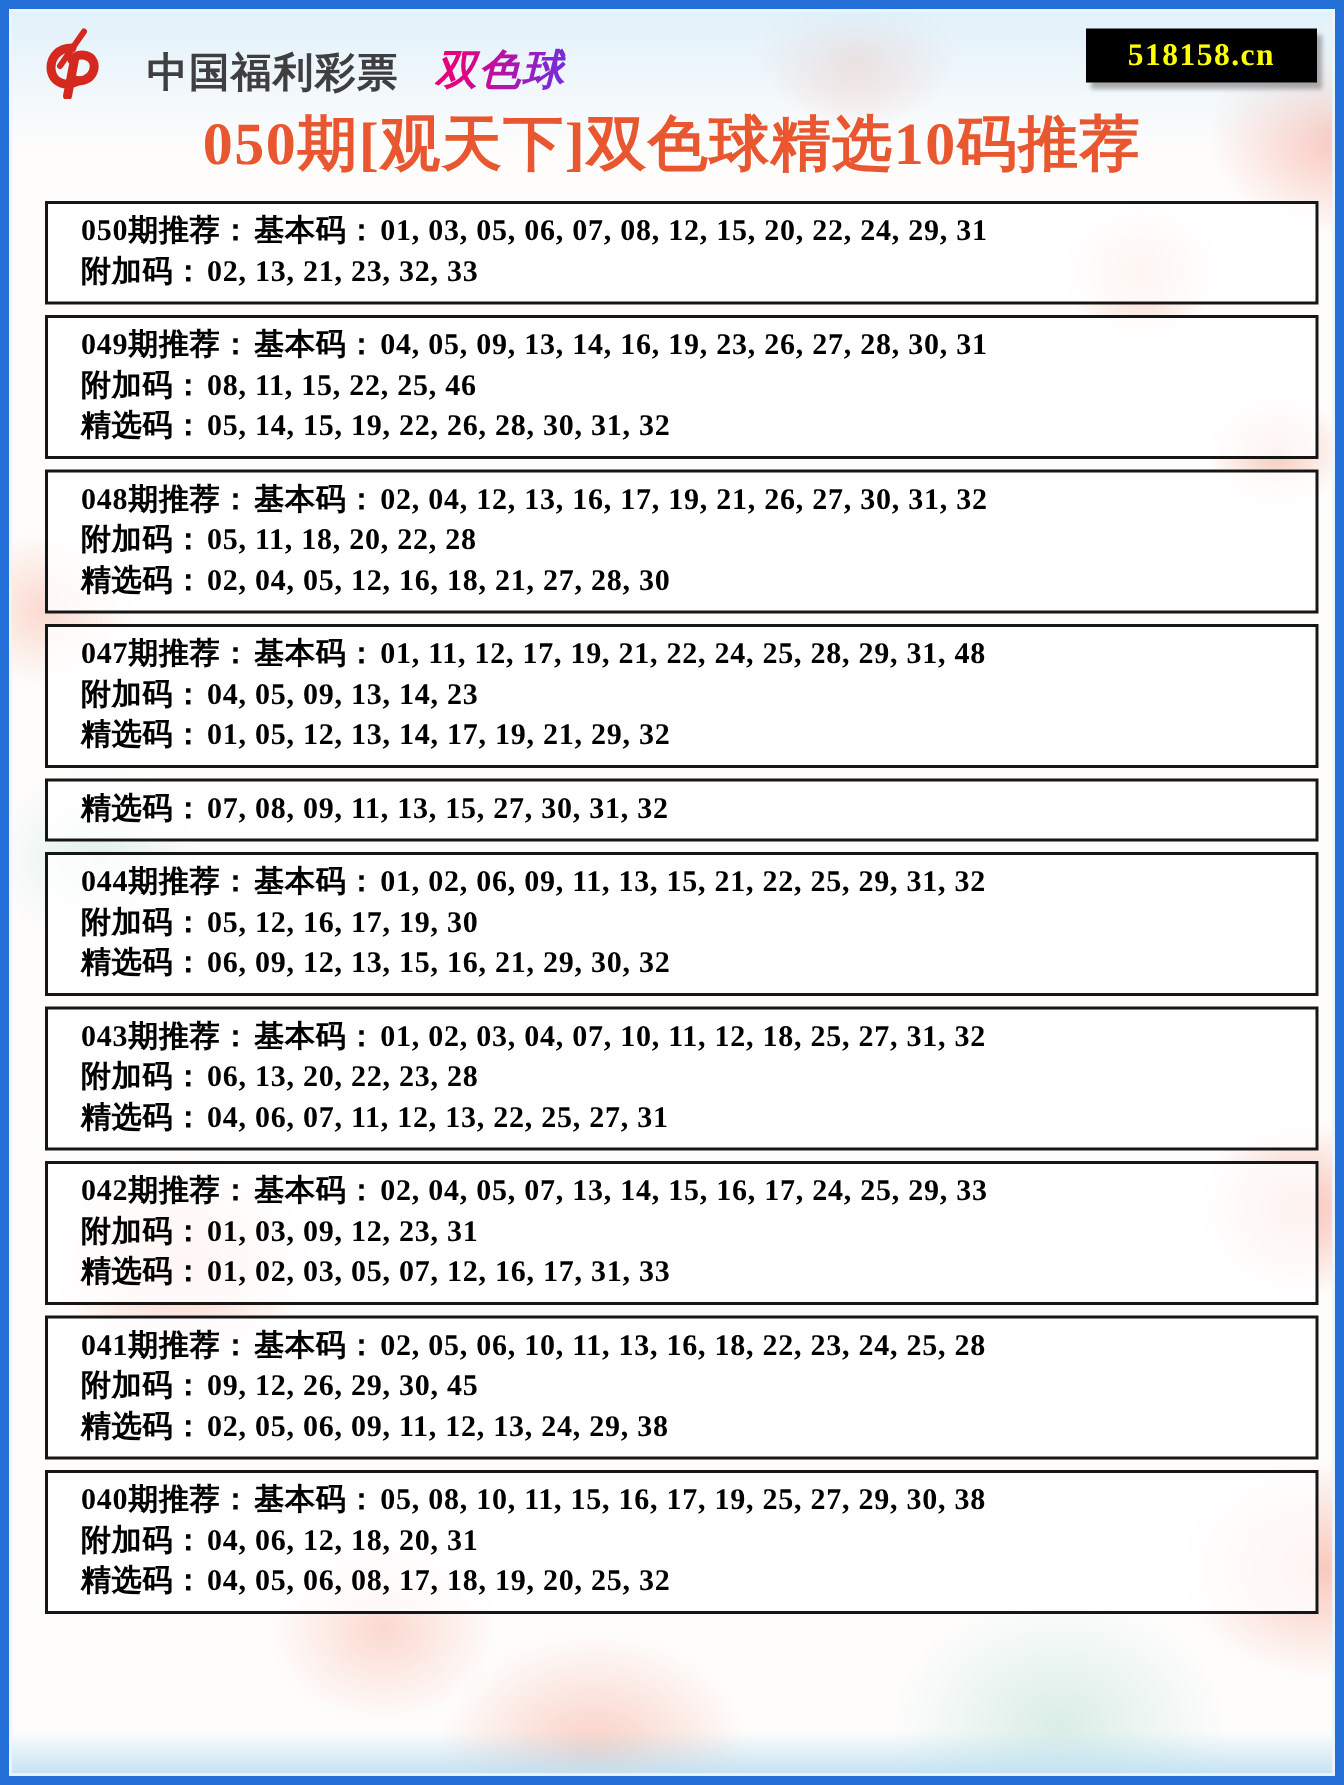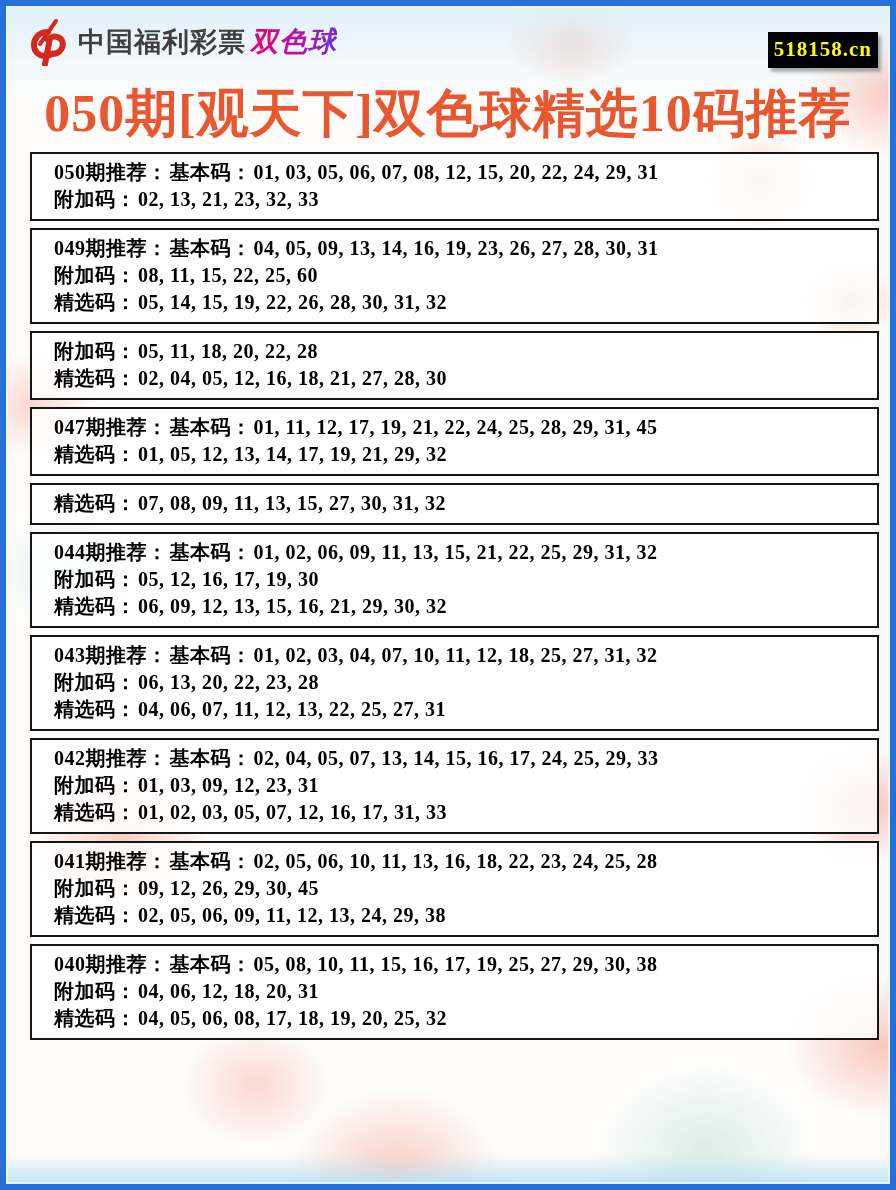--- a/index.html
+++ b/index.html
@@ -29,48 +29,48 @@
       radial-gradient(150px 120px at 390px 1165px, rgba(240,130,100,.38), transparent 70%),
       radial-gradient(160px 125px at 700px 1145px, rgba(188,224,214,.55), transparent 70%),
       radial-gradient(135px 105px at 875px 1040px, rgba(242,130,100,.42), transparent 70%),
       radial-gradient(110px 90px at 250px 1080px, rgba(246,150,125,.35), transparent 70%),
       #fefdfc;
   }
   .header {
     display: flex; justify-content: space-between; align-items: flex-start;
     padding: 12px 12px 0 20px; height: 58px;
   }
-  .logo { display: flex; align-items: center; gap: 4px; }
+  .logo { display: flex; align-items: flex-end; gap: 24px; }
   .logo-mark { width: 48px; height: 48px; flex: 0 0 auto; }
   .logo-cn {
     font-family: "Liberation Sans", "DejaVu Sans", sans-serif;
     font-weight: bold; font-size: 27px; color: #3f3f41; letter-spacing: 1px;
   }
   .logo-brand {
     font-family: "Liberation Sans", "DejaVu Sans", sans-serif;
     font-weight: bold; font-style: italic; font-size: 28px; letter-spacing: 1px;
     background: linear-gradient(100deg, #e6007e 20%, #7b2bd6 90%);
     -webkit-background-clip: text; background-clip: text;
     color: transparent;
     text-decoration: underline;
   }
   .domain-badge {
-    margin-top: 14px;
+    margin-top: 1px;
     background: #000; color: #ffff00;
     font-family: "Liberation Serif", "DejaVu Serif", serif;
     font-weight: bold; font-size: 21px; letter-spacing: 1px;
-    padding: 5px 6px 6px;
+    padding: 5px 28px 6px;
     box-shadow: 3px 4px 3px rgba(110,110,110,.55);
   }
   .title {
     text-align: center;
     color: #e8572f;
-    font-weight: bold; font-size: 52px; line-height: 44px;
+    font-weight: bold; font-size: 40px; line-height: 44px;
     letter-spacing: 1px;
-    margin: 28px 0 16px;
+    margin: 10px 0 16px;
   }
   .blocks { padding: 0 11px 0 24px; }
   .block {
     background: rgba(255,255,255,.8);
     border: 2px solid #161616;
     margin-bottom: 7px;
     padding: 5px 10px 6px 22px;
   }
   .line {
     font-weight: bold; font-size: 20px; line-height: 27px;
@@ -111,39 +111,45 @@
     <div class="line">
       <span class="lbl">附加码：</span><span class="nums">02, 13, 21, 23, 32, 33</span>
     </div>
   </div>
 
   <div class="block">
     <div class="line">
       <span class="lbl">049期推荐：</span><span class="lbl">基本码：</span><span class="nums">04, 05, 09, 13, 14, 16, 19, 23, 26, 27, 28, 30, 31</span>
     </div>
     <div class="line">
-      <span class="lbl">附加码：</span><span class="nums">08, 11, 15, 22, 25, 60</span>
+      <span class="lbl">附加码：</span><span class="nums">08, 11, 15, 22, 25, 46</span>
     </div>
     <div class="line">
       <span class="lbl">精选码：</span><span class="nums">05, 14, 15, 19, 22, 26, 28, 30, 31, 32</span>
     </div>
   </div>
 
   <div class="block">
     <div class="line">
+      <span class="lbl">048期推荐：</span><span class="lbl">基本码：</span><span class="nums">02, 04, 12, 13, 16, 17, 19, 21, 26, 27, 30, 31, 32</span>
+    </div>
+    <div class="line">
       <span class="lbl">附加码：</span><span class="nums">05, 11, 18, 20, 22, 28</span>
     </div>
     <div class="line">
       <span class="lbl">精选码：</span><span class="nums">02, 04, 05, 12, 16, 18, 21, 27, 28, 30</span>
     </div>
   </div>
 
   <div class="block">
     <div class="line">
-      <span class="lbl">047期推荐：</span><span class="lbl">基本码：</span><span class="nums">01, 11, 12, 17, 19, 21, 22, 24, 25, 28, 29, 31, 45</span>
+      <span class="lbl">047期推荐：</span><span class="lbl">基本码：</span><span class="nums">01, 11, 12, 17, 19, 21, 22, 24, 25, 28, 29, 31, 48</span>
+    </div>
+    <div class="line">
+      <span class="lbl">附加码：</span><span class="nums">04, 05, 09, 13, 14, 23</span>
     </div>
     <div class="line">
       <span class="lbl">精选码：</span><span class="nums">01, 05, 12, 13, 14, 17, 19, 21, 29, 32</span>
     </div>
   </div>
 
   <div class="block">
     <div class="line">
       <span class="lbl">精选码：</span><span class="nums">07, 08, 09, 11, 13, 15, 27, 30, 31, 32</span>
     </div>

